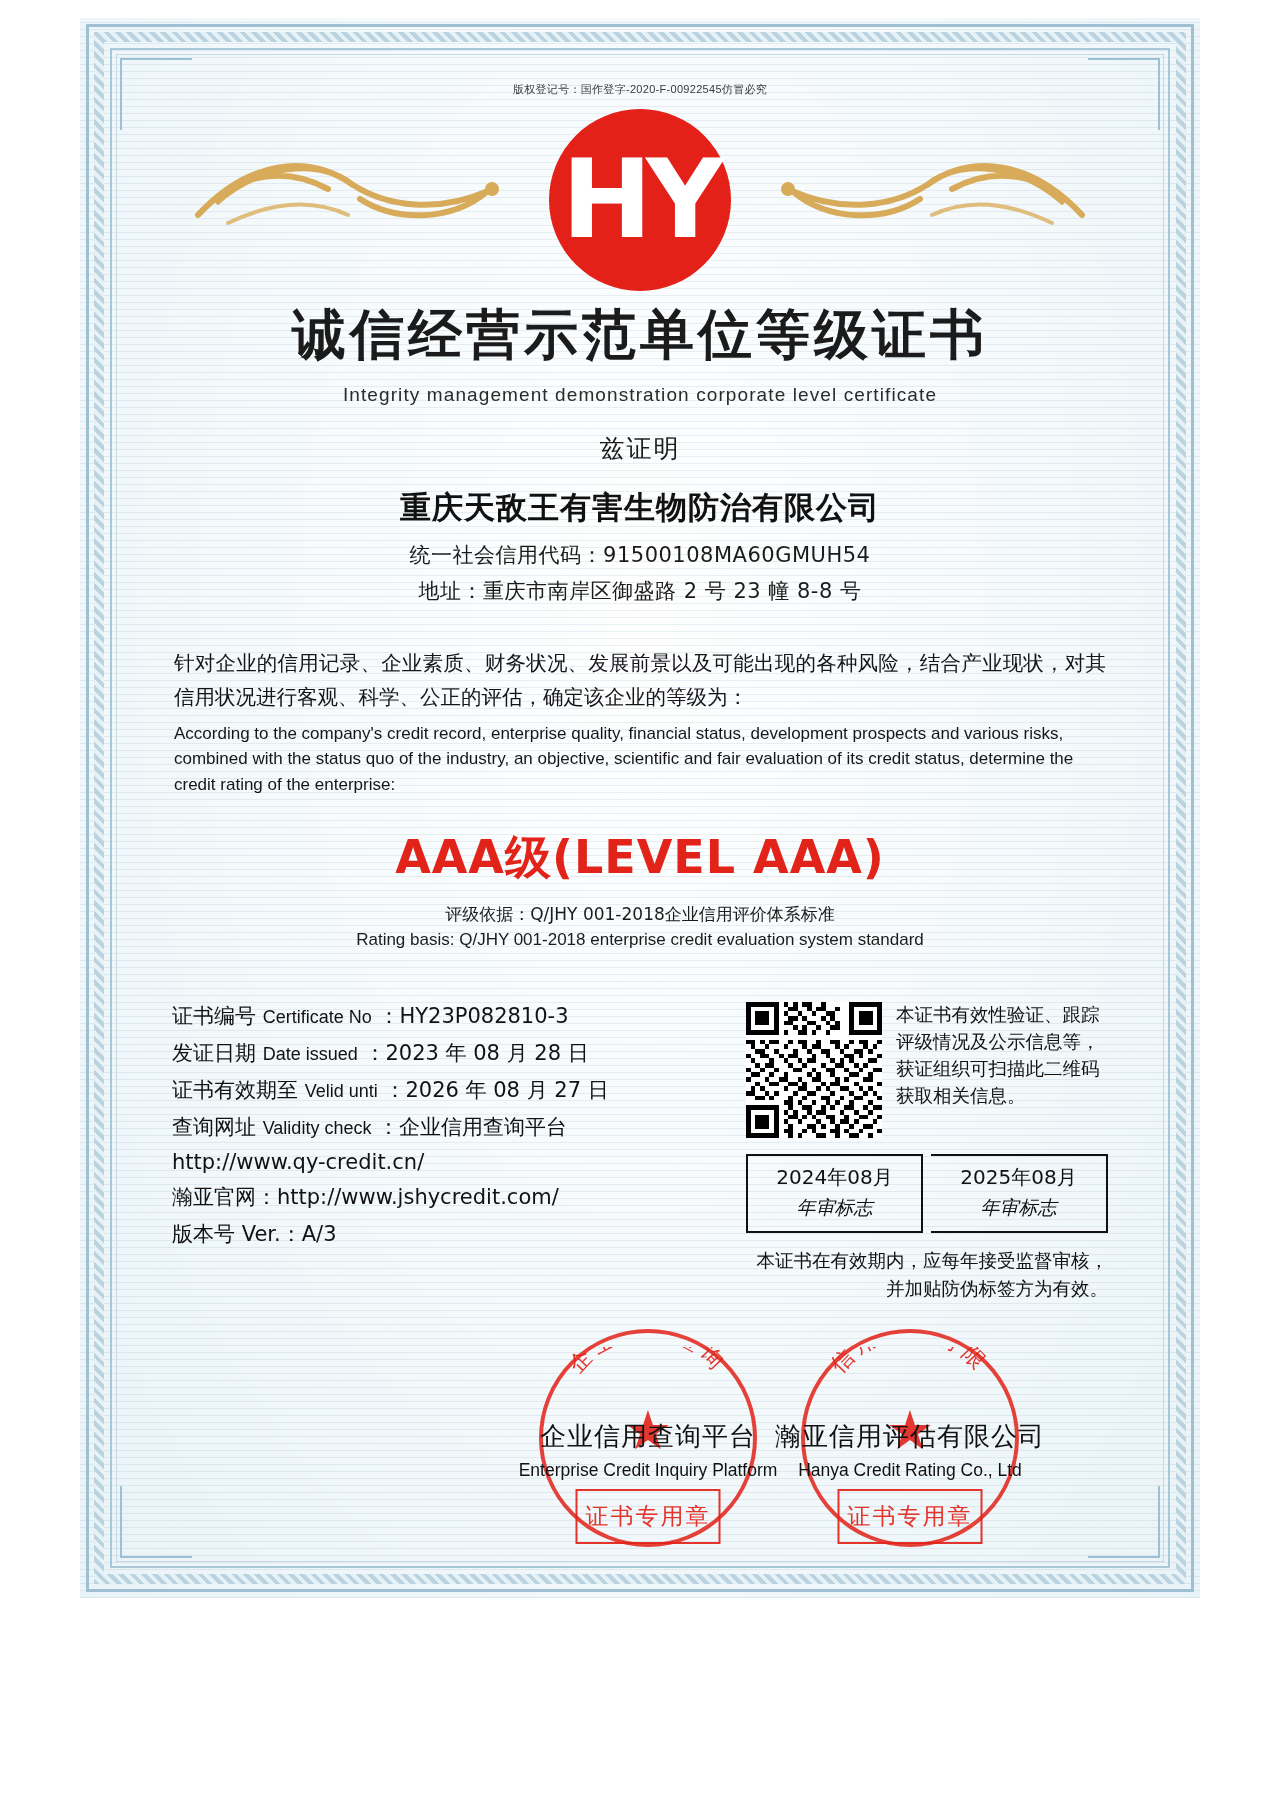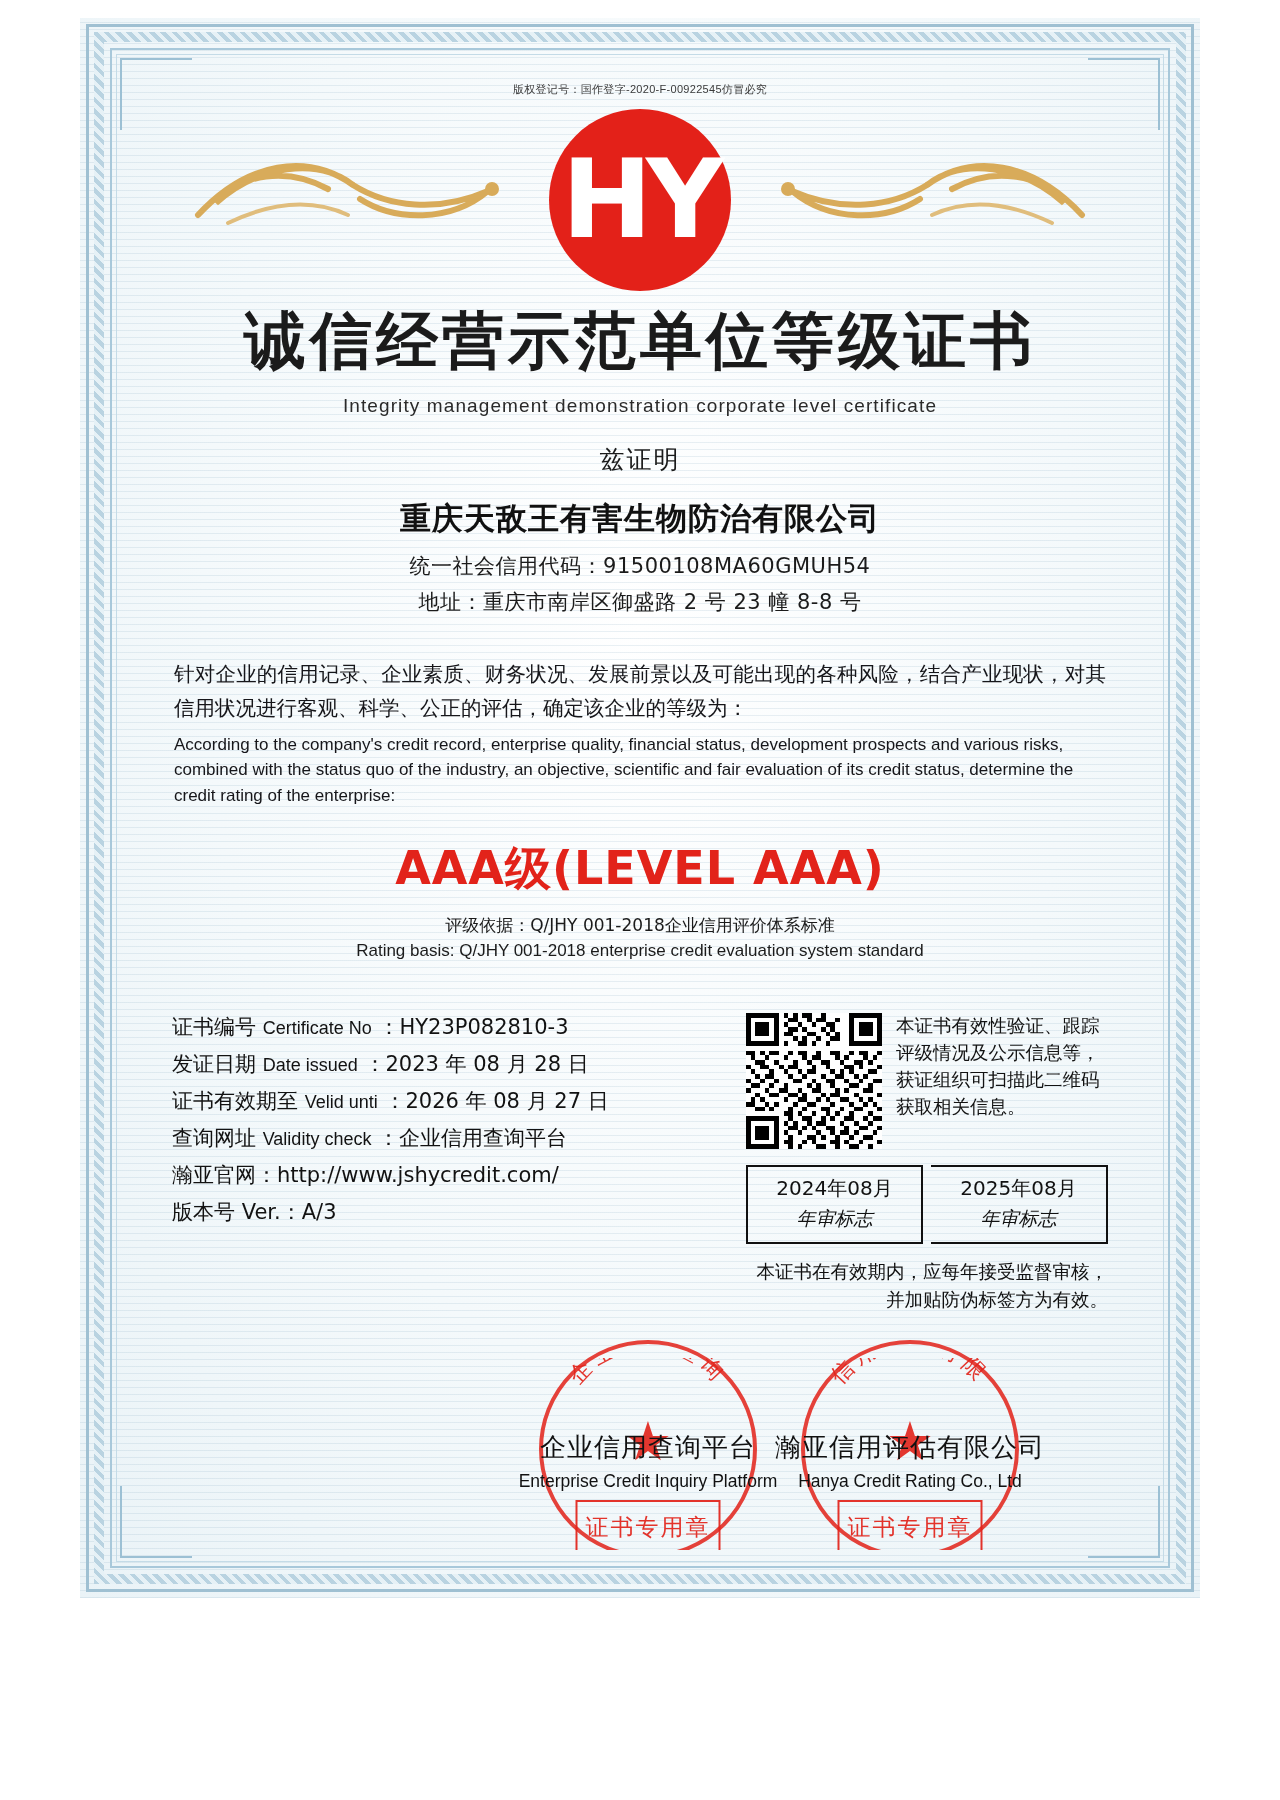--- a/index.html
+++ b/index.html
@@ -119,21 +119,21 @@
     font-weight: bold;
     color: #ffffff;
     letter-spacing: -6px;
     font-family: "DejaVu Sans", sans-serif;
     line-height: 1;
   }
 
   
   .title-cn {
     text-align: center;
-    font-size: 62px;
+    font-size: 54px;
     letter-spacing: 4px;
     color: #1b1b1b;
     font-weight: 600;
     margin-top: 6px;
     font-family: "DejaVu Sans", sans-serif;
   }
   .title-en {
     text-align: center;
     font-size: 19px;
     color: #2a2a2a;
@@ -447,20 +447,21 @@
         <div class="detail-line">
           <span>证书有效期至</span>
           <span class="en">Velid unti</span>
           <span>：2026 年 08 月 27 日</span>
         </div>
         <div class="detail-line">
           <span>查询网址</span>
           <span class="en">Validity check</span>
           <span>：企业信用查询平台</span>
         </div>
+        <div class="url-line">http://www.qy-credit.cn/</div>
         <div class="url-line">瀚亚官网：http://www.jshycredit.com/</div>
         <div class="url-line">版本号 Ver.：A/3</div>
       </div>
 
       <div class="qr-block">
         <div class="qr-row">
           <svg class="qr" viewBox="0 0 29 29" shape-rendering="crispEdges">
             <rect width="29" height="29" fill="#ffffff"></rect>
             <g fill="#000000">
               <rect x="0" y="0" width="7" height="1"></rect>

